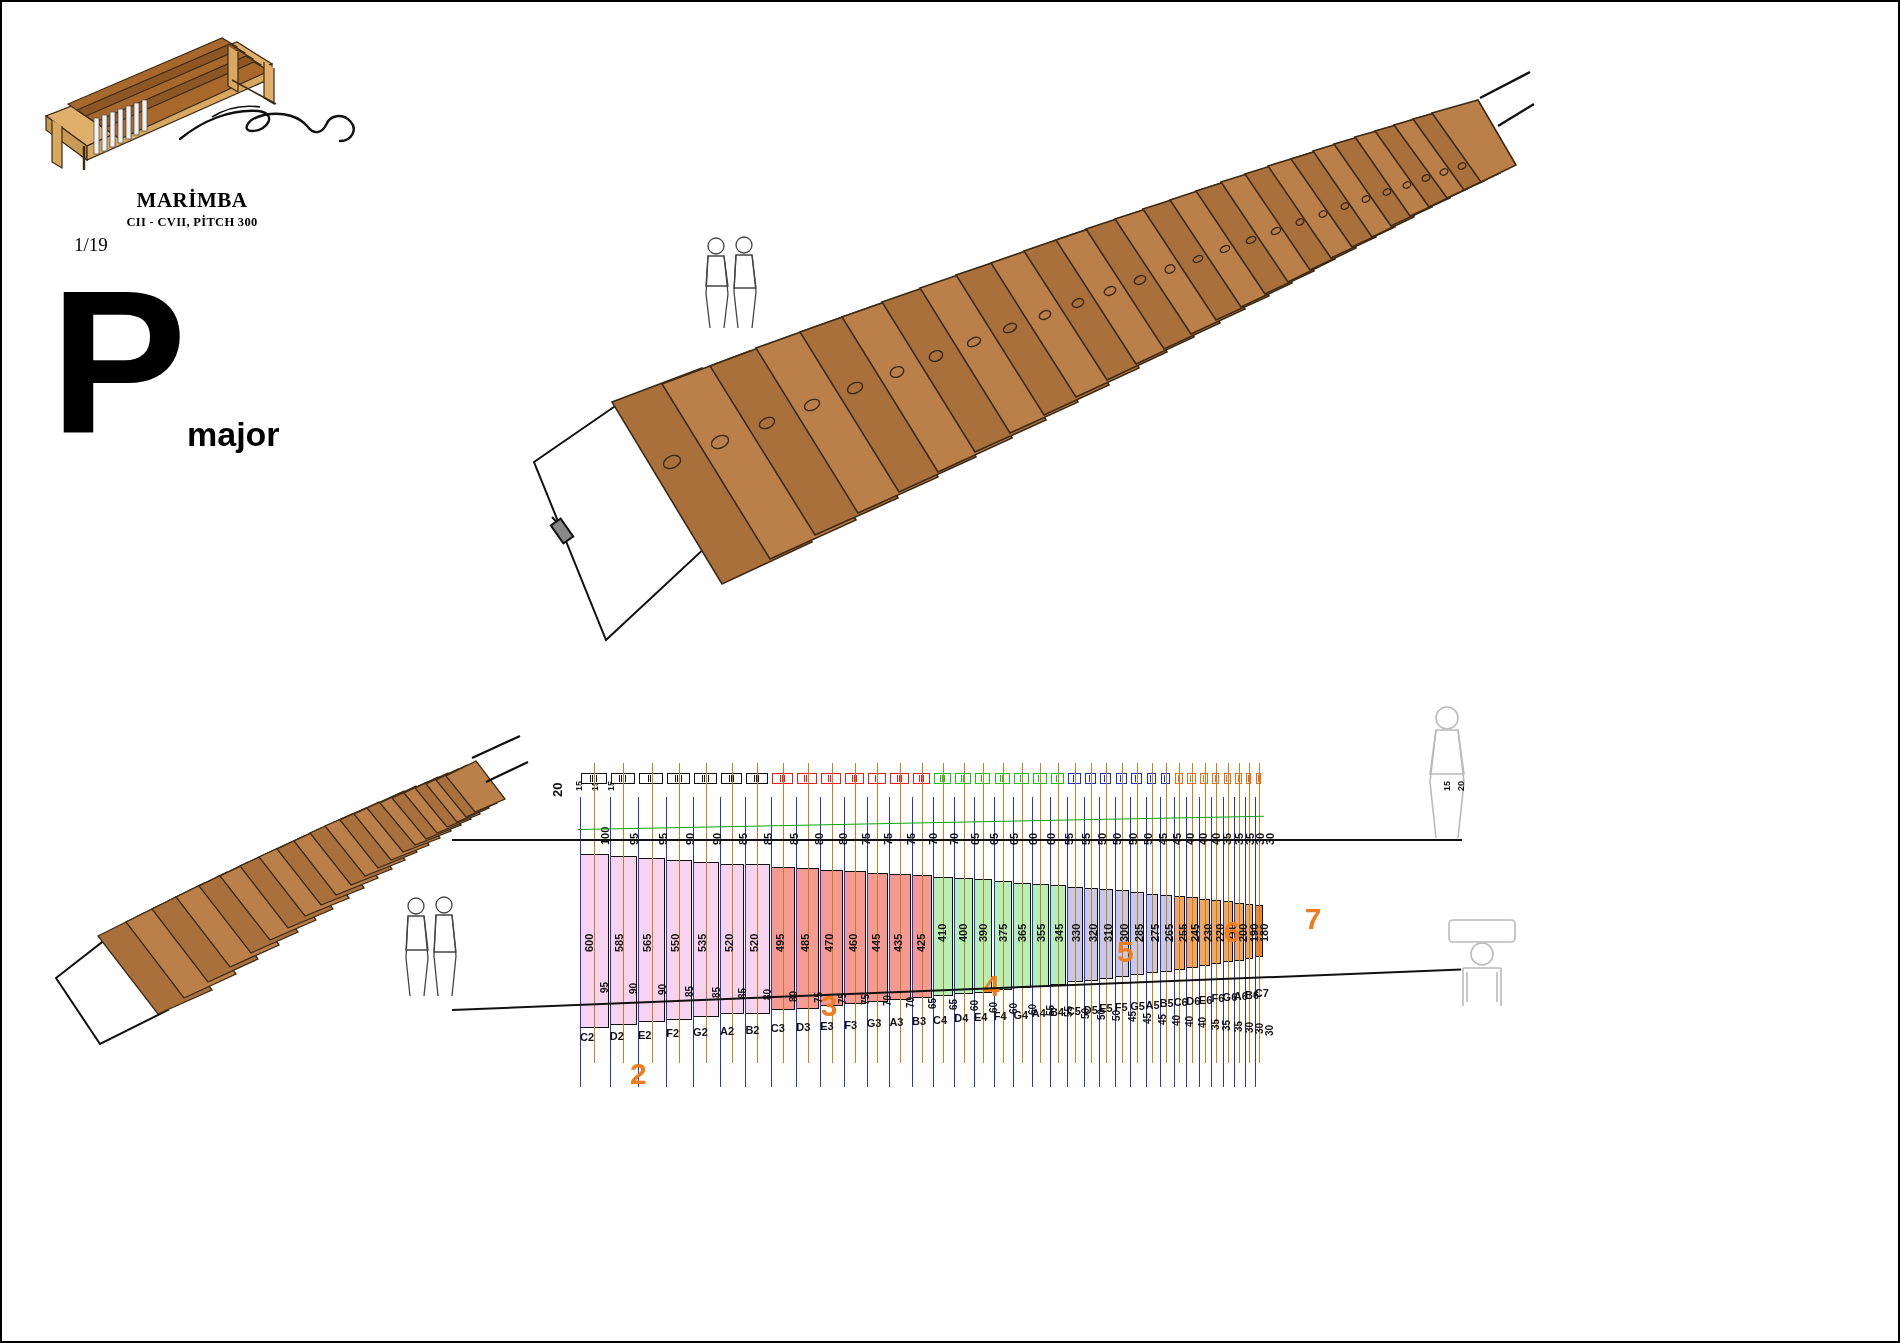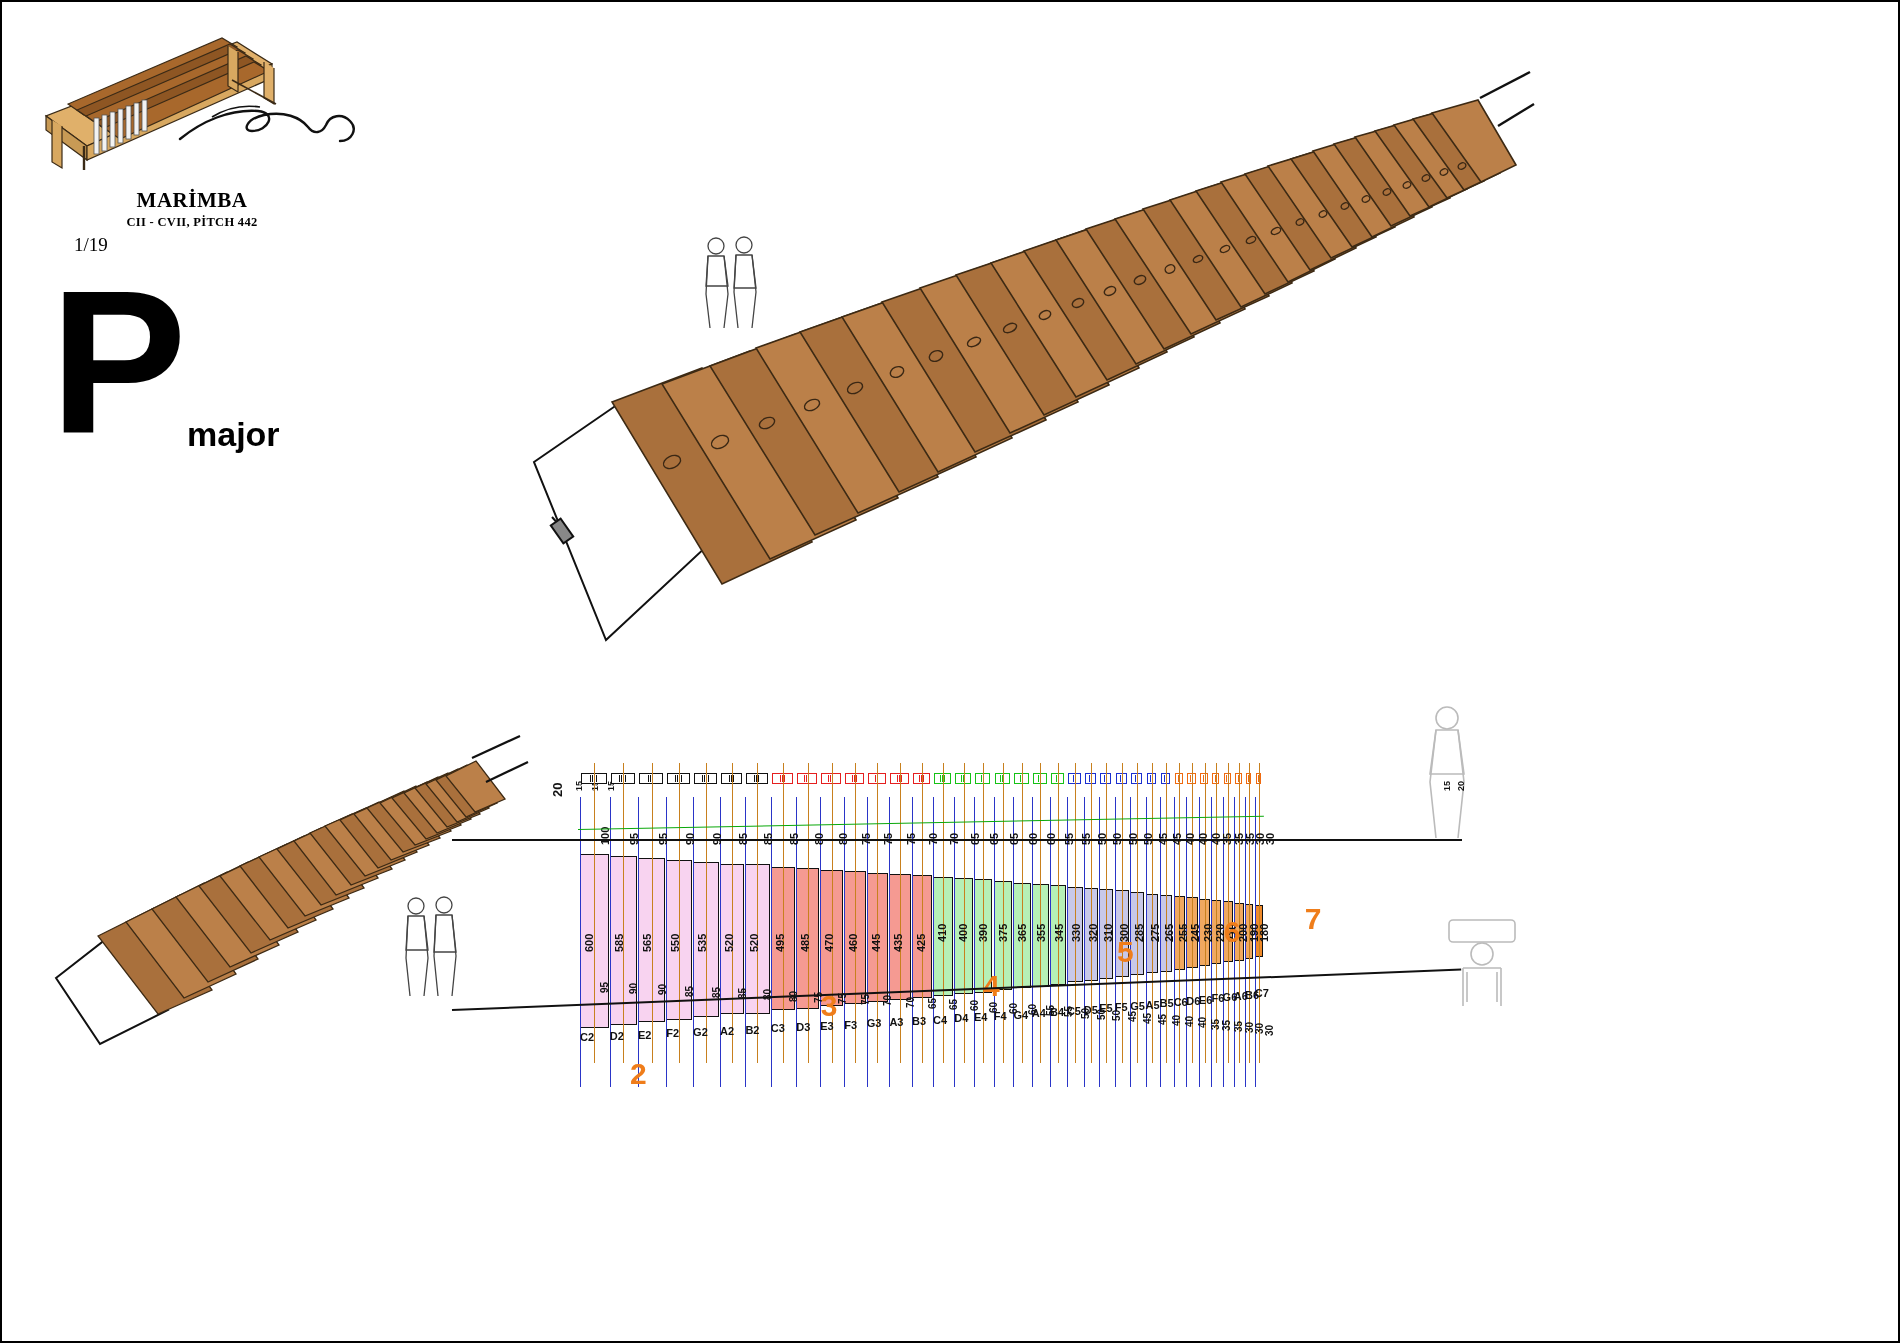--- a/index.html
+++ b/index.html
@@ -101,21 +101,21 @@
     </svg>
 
     <svg id="signature" viewBox="0 0 200 60">
       <path d="M8 44 C30 26 58 14 86 16 C106 18 96 36 80 36 C70 36 74 24 92 20
                C112 16 128 22 136 32 C142 40 150 38 154 30 C158 20 170 18 178 26
                C186 34 180 46 168 46" fill="none" stroke="#111" stroke-width="2.4" stroke-linecap="round"></path>
       <path d="M40 22 C56 12 74 10 88 12" fill="none" stroke="#111" stroke-width="1.6"></path>
     </svg>
 
     <div id="title-marimba">MARİMBA</div>
-    <div id="title-sub">CII - CVII, PİTCH 442</div>
+    <div id="title-sub">CII - CVII, PİTCH 300</div>
   </div>
 
   <div id="scale-ratio">1/19</div>
 
   <div id="big-letter">P</div>
   <div id="major-word">major</div>
 
   <svg id="top-view" viewBox="0 0 1030 640">
 
     <g stroke="#111" stroke-width="2" fill="none">

